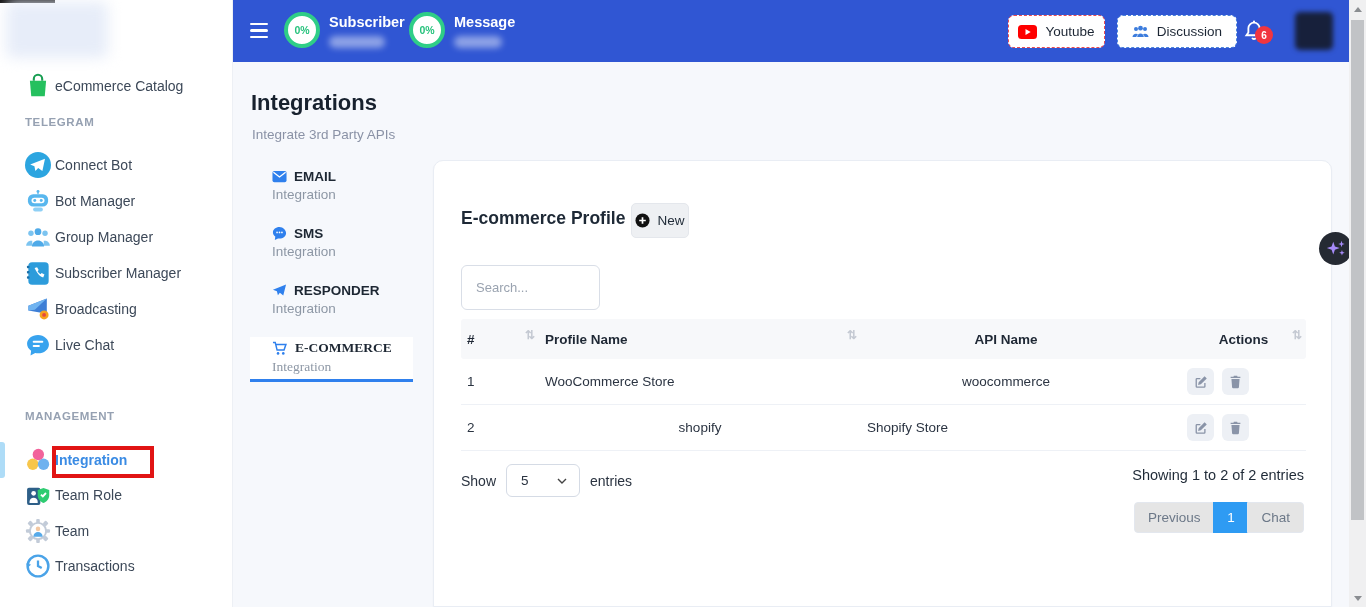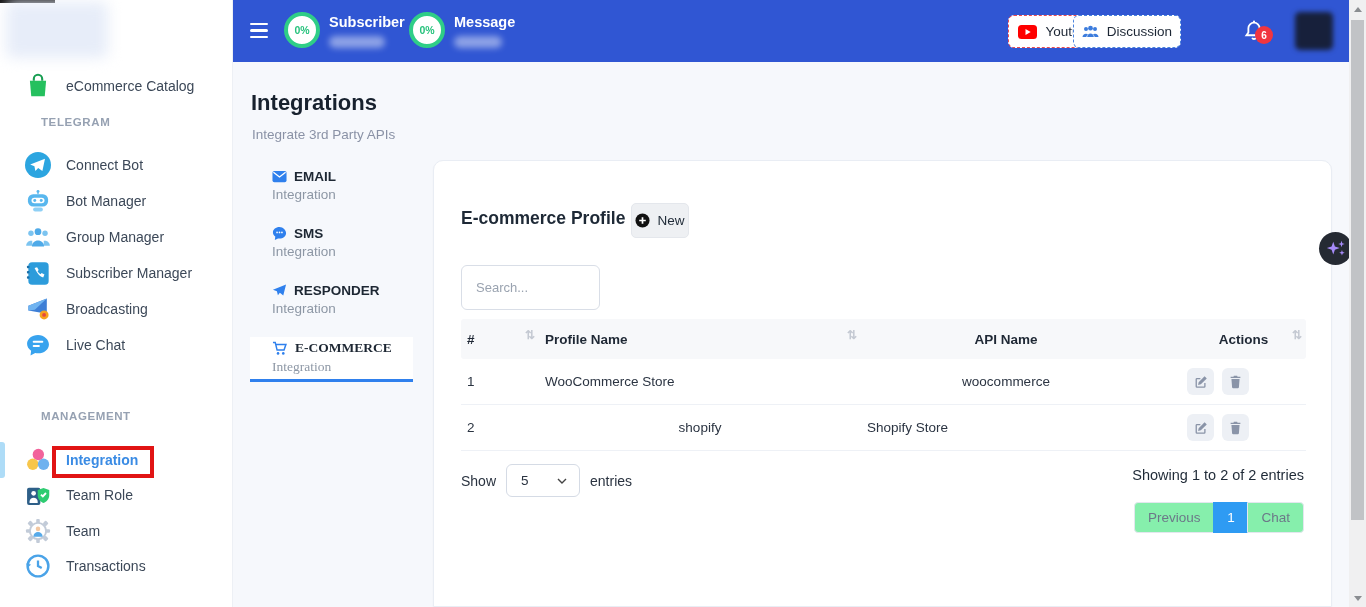--- a/index.html
+++ b/index.html
@@ -3,39 +3,39 @@
 <meta charset="utf-8">
 <style>
   * { box-sizing: border-box; margin: 0; padding: 0; }
   html,body { width:1366px; height:607px; overflow:hidden; }
   body { font-family:"Liberation Sans", sans-serif; position:relative; background:#fff; }
 
   
   .sidebar { position:absolute; left:0; top:0; width:233px; height:607px; background:#fff; border-right:1px solid #edf0f5; z-index:3; }
   .black-strip { position:absolute; left:0; top:0; width:55px; height:3px; background:#0c0c0c; }
   .logo-blur { position:absolute; left:6px; top:2px; width:102px; height:56px; background:#e7edf9; filter:blur(7px); border-radius:6px; }
-  .s-item { position:absolute; left:0; width:233px; height:36px; display:flex; align-items:center; gap:15px; padding-left:25px; cursor:pointer; }
+  .s-item { position:absolute; left:0; width:233px; height:36px; display:flex; align-items:center; gap:4px; padding-left:25px; cursor:pointer; }
   .s-ic { width:26px; height:26px; display:flex; align-items:center; justify-content:center; flex:none; }
   .s-lb { font-size:14px; color:#3c4858; }
-  .s-section { position:absolute; left:16px; width:233px; padding-left:25px; font-size:11.5px; letter-spacing:.6px; color:#96a1b2; font-weight:bold; }
+  .s-section { position:absolute; left:0; width:233px; padding-left:25px; font-size:11.5px; letter-spacing:.6px; color:#96a1b2; font-weight:bold; }
   .s-item.active .s-lb { color:#3A8BE4; font-weight:bold; }
   .active-bar { position:absolute; left:0; top:442px; width:5px; height:36px; background:#AEDCF7; border-radius:0 3px 3px 0; }
   .annotation-box { position:absolute; left:52px; top:446px; width:102px; height:32px; border:4px solid #E11414; z-index:60; }
 
   
   .header { position:absolute; left:233px; top:0; width:1116px; height:62px; background:#3056D3; z-index:2; }
   .hamburger { position:absolute; left:17px; top:23px; width:18px; height:15px; display:flex; flex-direction:column; justify-content:space-between; cursor:pointer; }
   .hamburger span { display:block; height:2.4px; background:#fff; border-radius:2px; }
   .gauge { position:absolute; top:12px; display:flex; gap:9px; }
   .gauge-ring { width:36px; height:36px; border-radius:50%; background:#fff; border:4px solid #2FCE87; display:flex; align-items:center; justify-content:center; font-size:10.5px; font-weight:bold; color:#27c27d; flex:none; }
   .gauge-label { font-size:14.5px; font-weight:bold; color:#fff; margin-top:2px; }
   .blur-pill { width:56px; height:12px; margin-top:6px; border-radius:6px; background:rgba(255,255,255,.45); filter:blur(3px); }
   .hdr-btn { position:absolute; top:15px; height:33px; background:#fff; border-radius:6px; display:flex; align-items:center; justify-content:center; gap:8px; font-size:13.5px; color:#1c2634; cursor:pointer; }
   .yt-btn { left:775px; width:97px; border:1.6px dashed #ea4b52; }
-  .disc-btn { left:840px; width:108px; border:1.6px dashed #4a83dd; }
+  .disc-btn { left:884px; width:120px; border:1.6px dashed #4a83dd; }
   .bell-wrap { position:absolute; left:1011px; top:20px; width:30px; height:28px; cursor:pointer; }
   .badge { position:absolute; left:11px; top:6px; width:18px; height:18px; border-radius:50%; background:#F1353F; color:#fff; font-size:10px; font-weight:bold; display:flex; align-items:center; justify-content:center; }
   .avatar-blur { position:absolute; left:1062px; top:12px; width:38px; height:38px; border-radius:5px; background:#17203B; filter:blur(2.5px); cursor:pointer; }
 
   
   .main-bg { position:absolute; left:233px; top:62px; width:1116px; height:545px; background:#f6f8fc; z-index:1; }
   .page-title { position:absolute; left:251px; top:90px; font-size:22px; font-weight:bold; color:#17212e; z-index:2; }
   .page-sub { position:absolute; left:252px; top:127px; font-size:13.5px; color:#8a92a6; z-index:2; }
 
   
@@ -62,21 +62,21 @@
   .tbody-row { height:46px; border-bottom:1px solid #eef1f6; color:#2b3442; }
   .td { padding:0 6px; }
   .td-center { text-align:center; }
   .td-actions { padding-left:36px; display:flex; gap:8px; }
   .act-btn { width:27px; height:27px; border-radius:6px; background:#EDF0F5; border:none; display:flex; align-items:center; justify-content:center; cursor:pointer; }
 
   .show-group { position:absolute; left:27px; top:303px; height:33px; display:flex; align-items:center; gap:10px; font-size:14px; color:#2a3340; }
   .size-select { width:74px; height:33px; border:1px solid #d5dbe5; border-radius:6px; display:flex; align-items:center; justify-content:space-between; padding:0 12px 0 14px; font-size:13.5px; color:#2a3340; cursor:pointer; background:#fff; }
   .showing { position:absolute; right:27px; top:306px; font-size:14.5px; color:#1f2a37; }
   .pg { position:absolute; right:27px; top:341px; display:flex; }
-  .pg-btn { height:31px; padding:0 13px; background:#86efac; border:1px solid #e3e7ee; color:#6c7888; font-size:13.5px; display:flex; align-items:center; justify-content:center; margin-left:-1px; cursor:pointer; }
+  .pg-btn { height:31px; padding:0 13px; background:#e5e5e5; border:1px solid #e3e7ee; color:#6c7888; font-size:13.5px; display:flex; align-items:center; justify-content:center; margin-left:-1px; cursor:pointer; }
   .pg-btn:first-child { border-radius:4px 0 0 4px; margin-left:0; }
   .pg-btn:last-child { border-radius:0 4px 4px 0; }
   .pg-btn.active { background:#2E9BF3; border-color:#2E9BF3; color:#fff; width:35px; padding:0; }
 
   
   .ai-btn { position:absolute; left:1319px; top:232px; width:33px; height:33px; border-radius:50%; background:#252A33; display:flex; align-items:center; justify-content:center; z-index:4; cursor:pointer; }
 
   
   .scrollbar { position:absolute; right:0; top:0; width:17px; height:607px; background:#f0f0f1; z-index:5; }
   .sb-arrow { position:absolute; left:0; width:17px; height:14px; display:flex; align-items:center; justify-content:center; cursor:pointer; }

